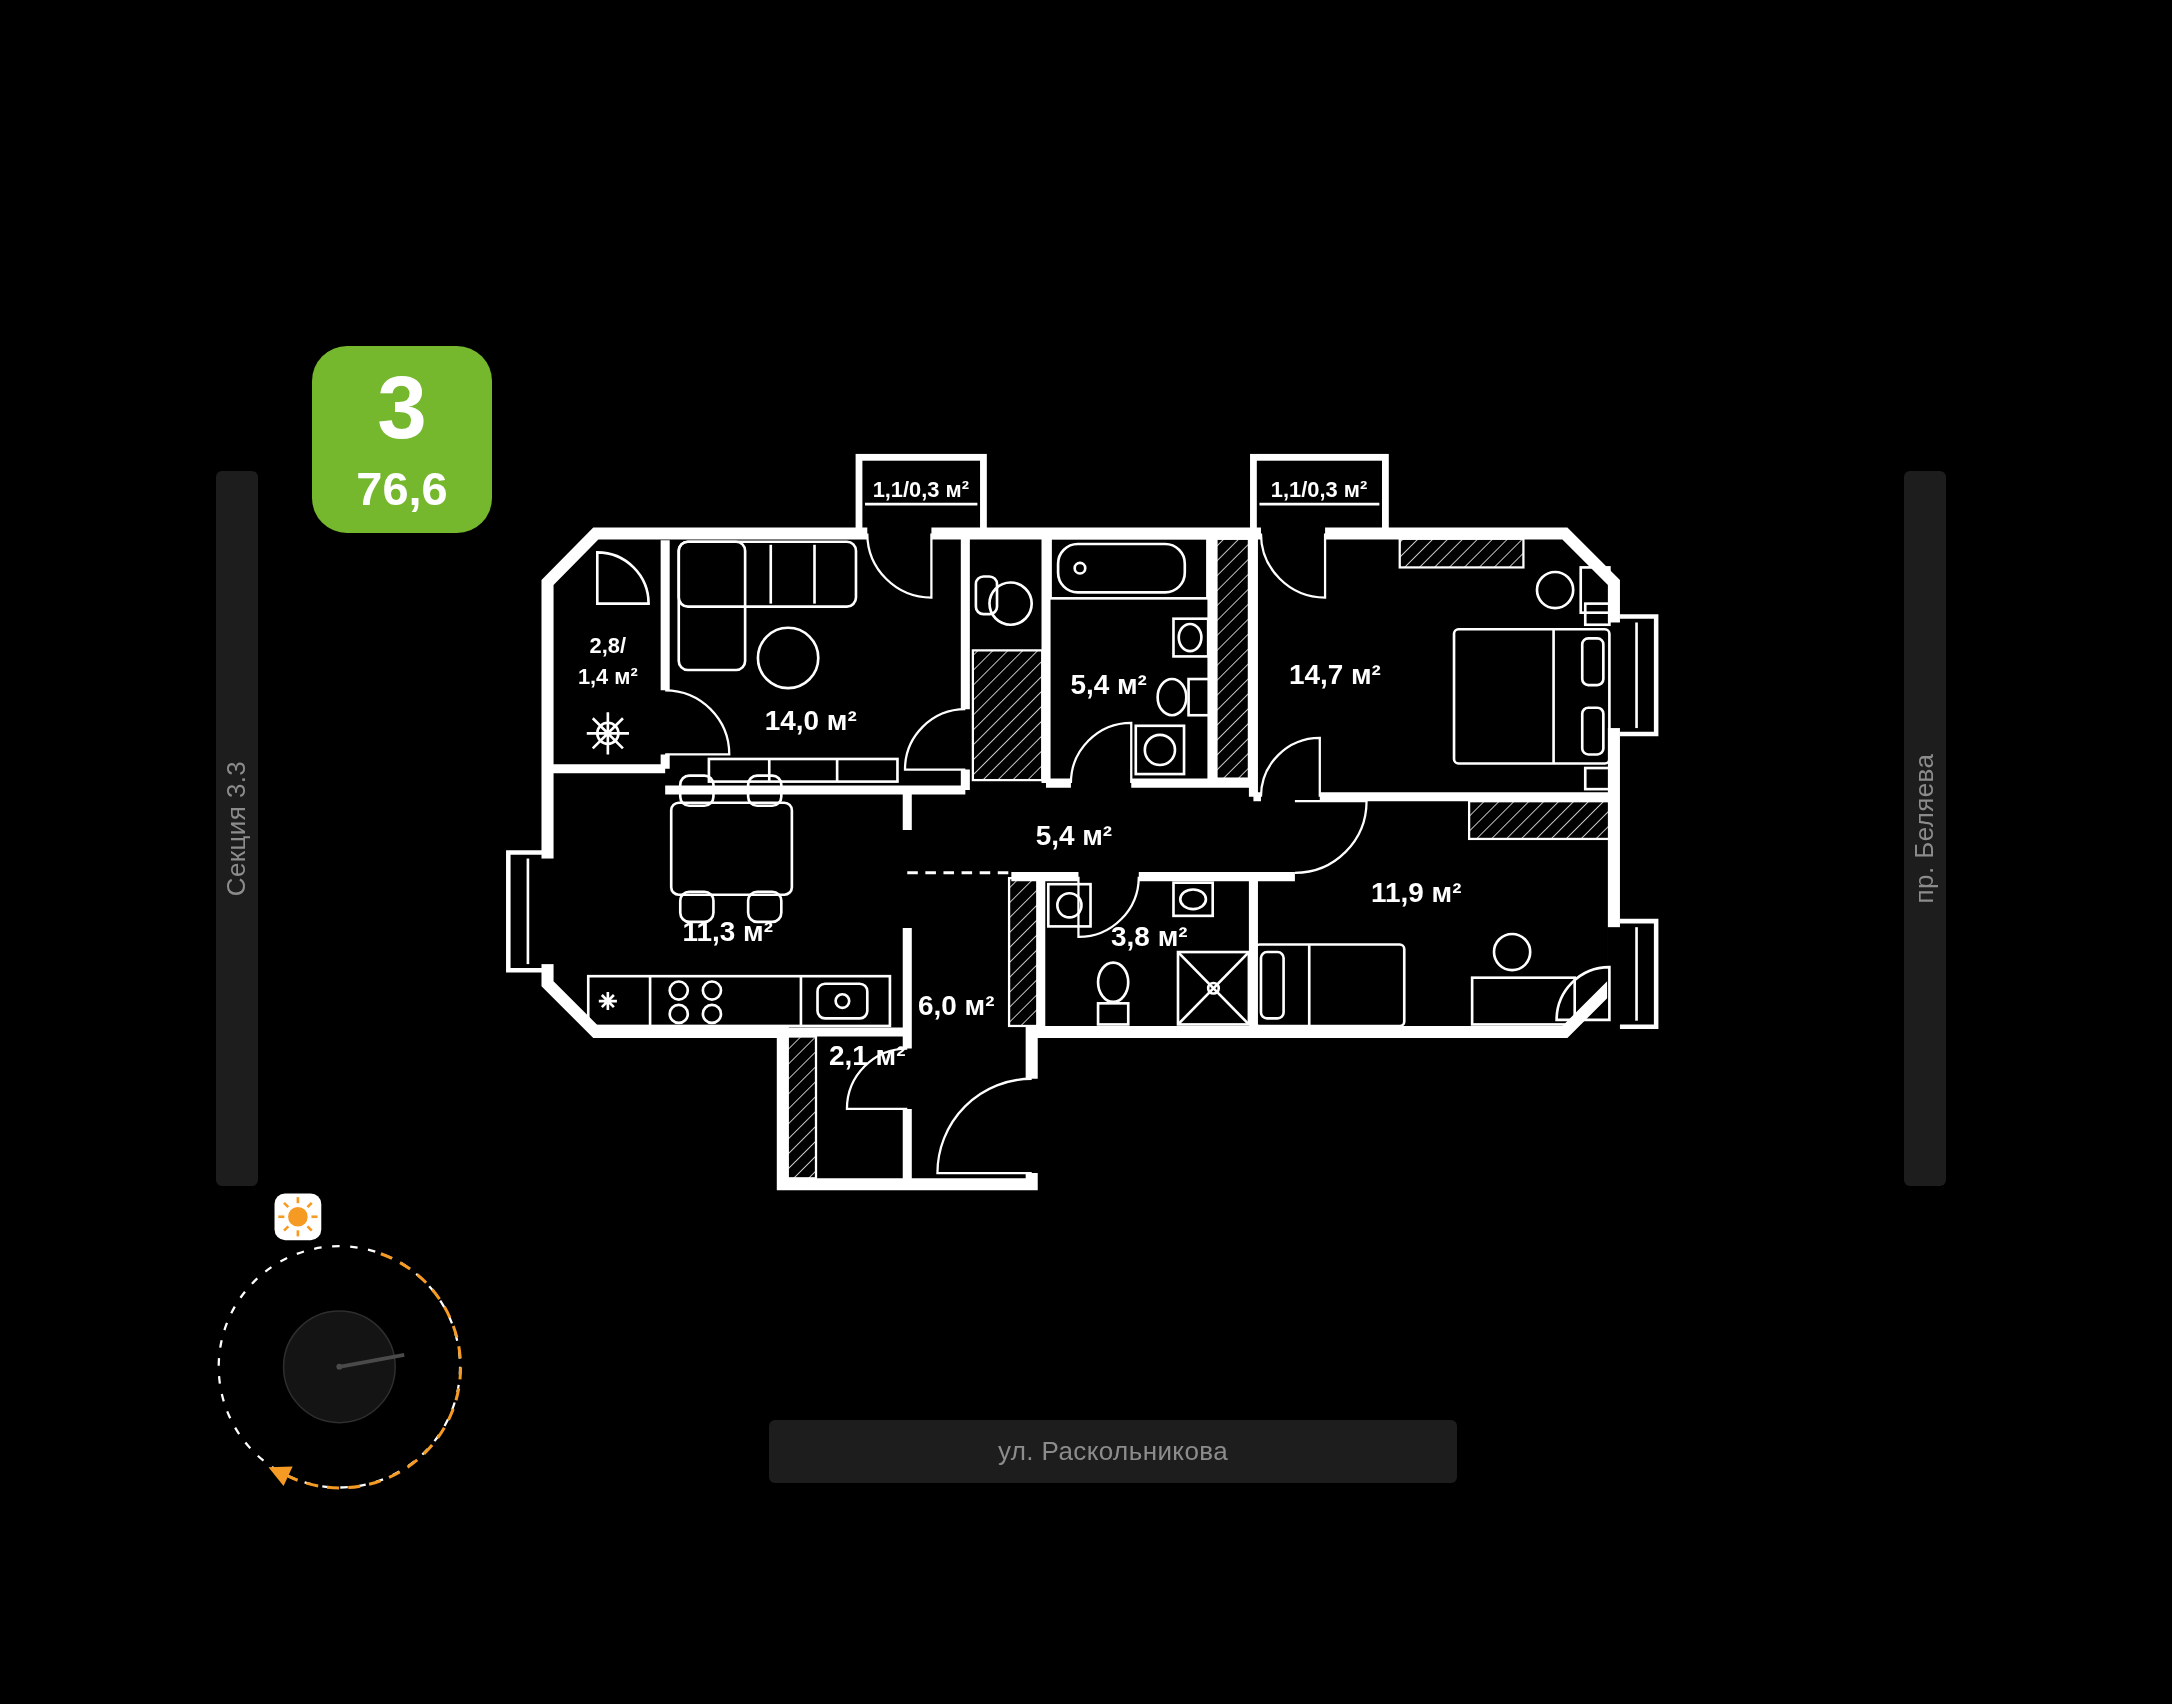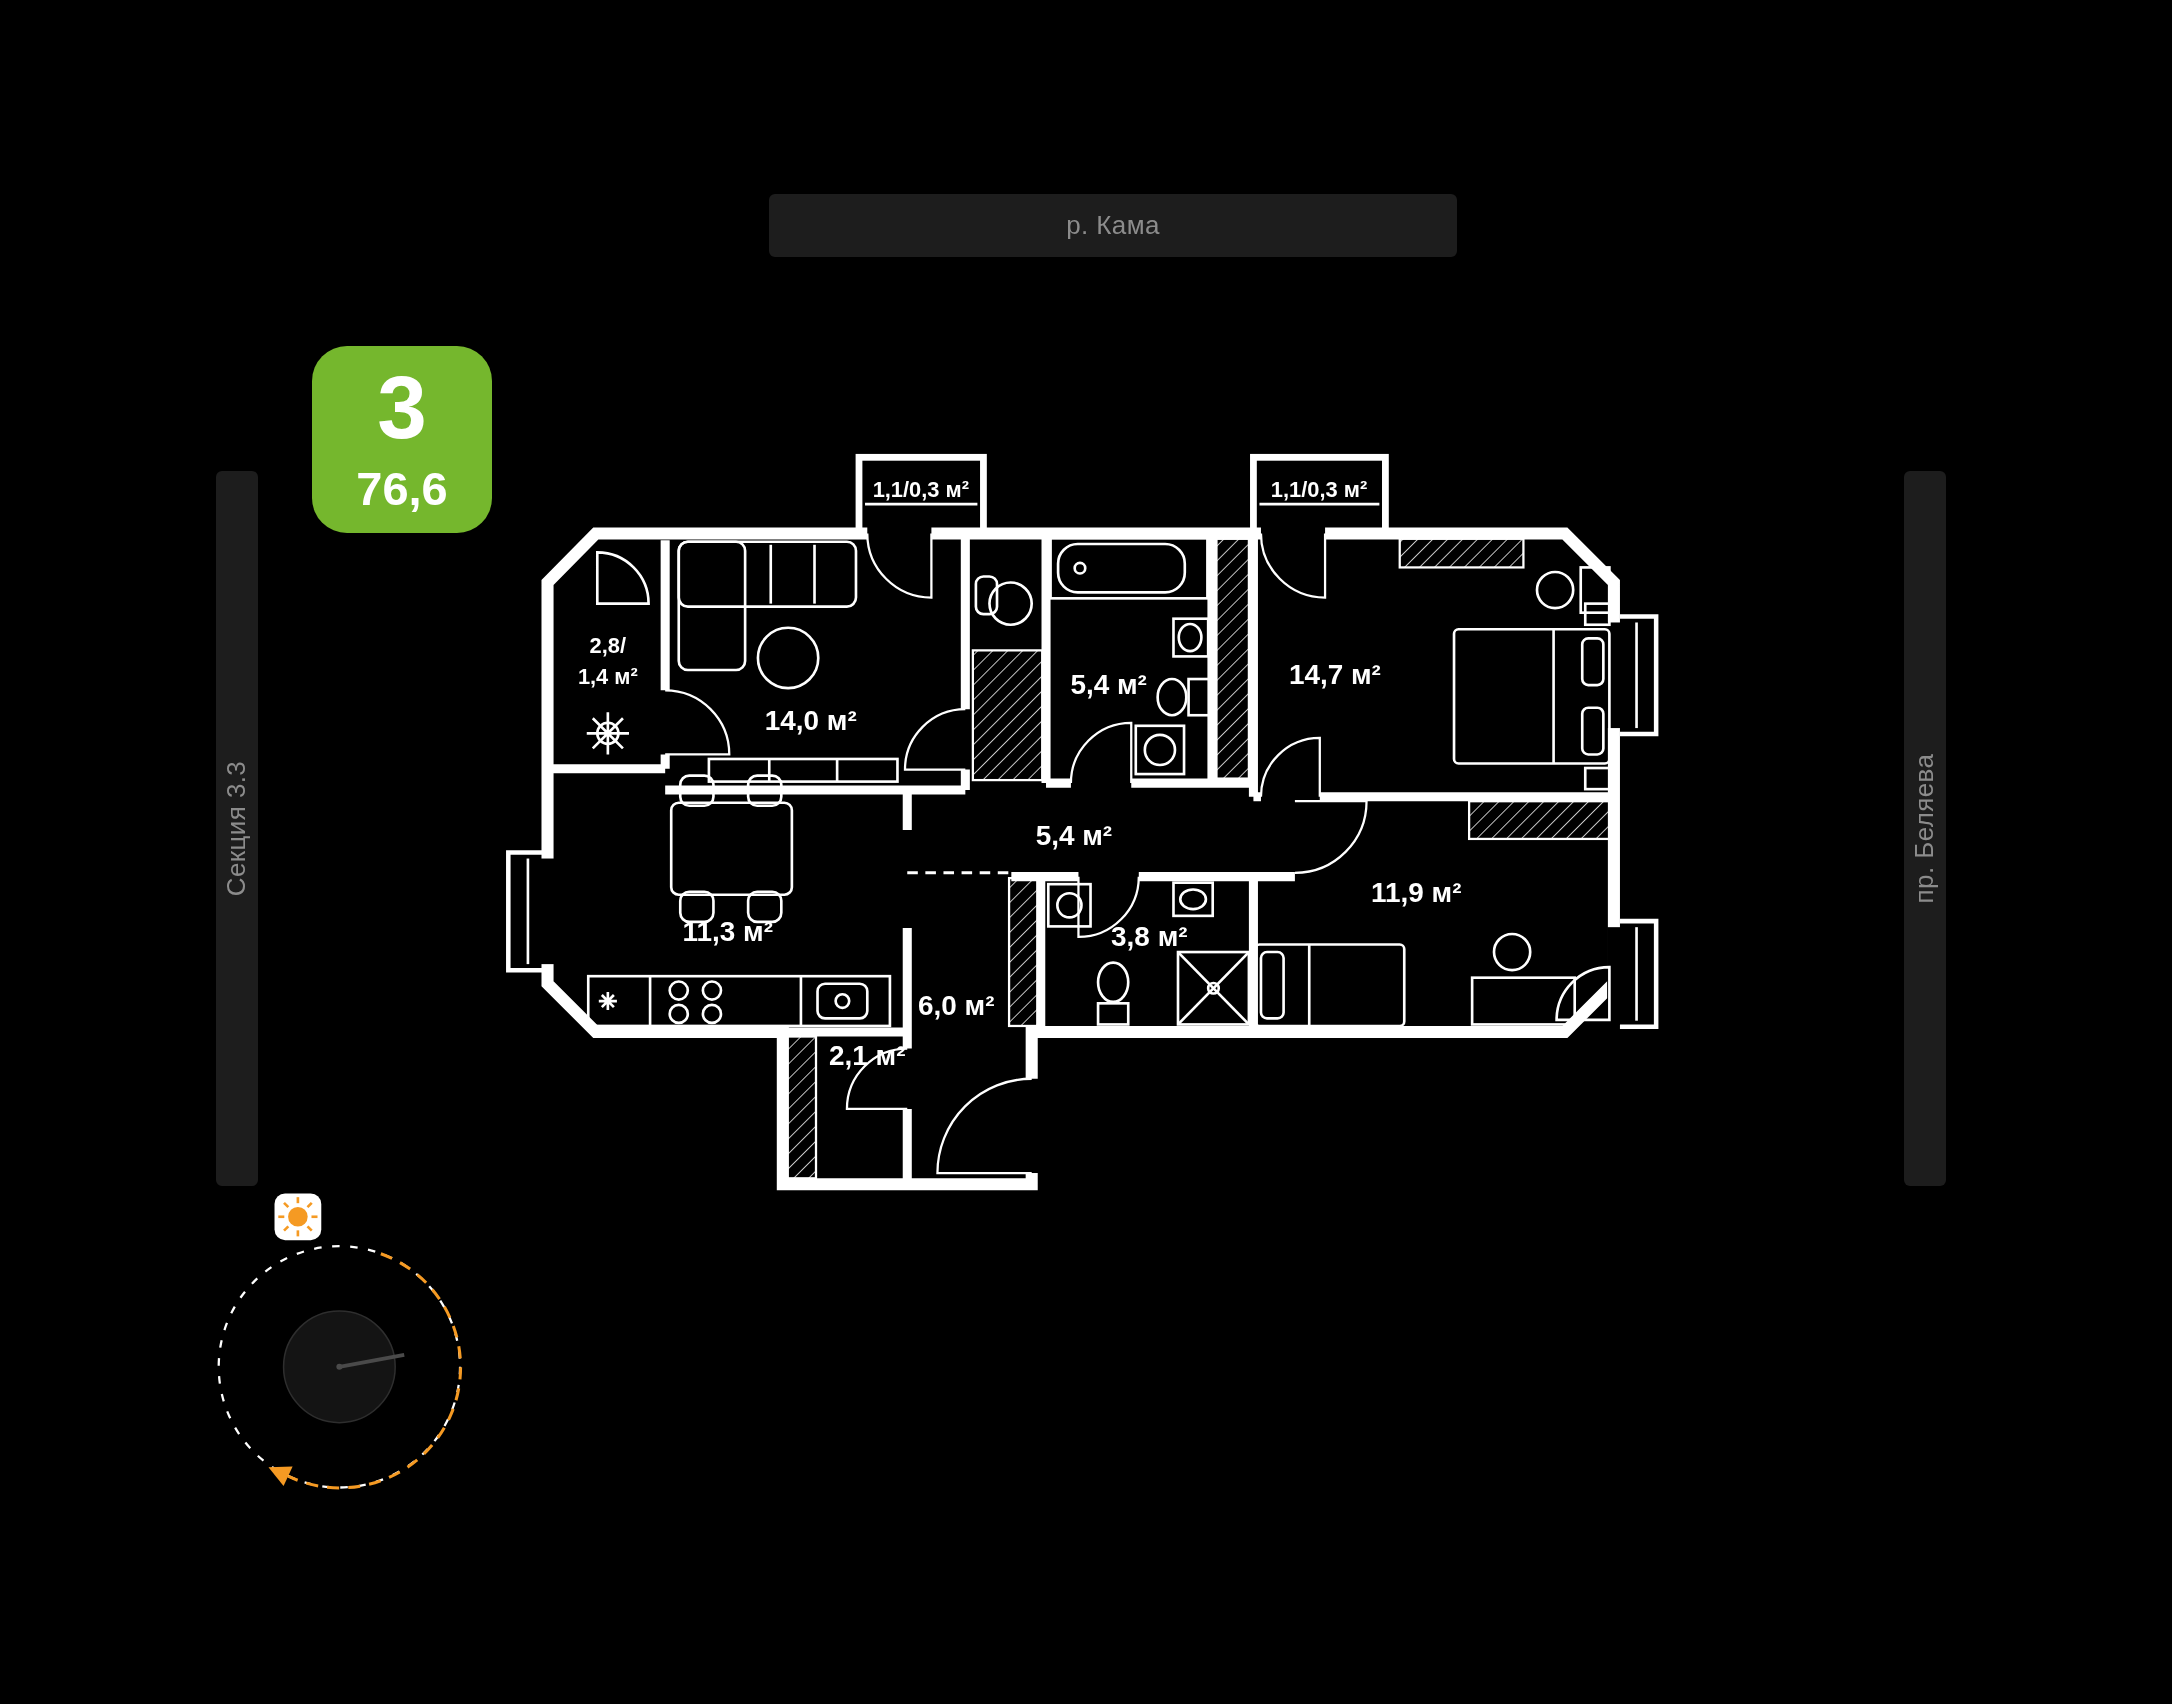--- a/index.html
+++ b/index.html
@@ -28,22 +28,22 @@
   .hat{fill:url(#hatch);stroke:#fff;stroke-width:3;}
   .cut{fill:#000;stroke:none;}
   .lbl{fill:#fff;font:600 37px "Liberation Sans",sans-serif;text-anchor:middle;}
   .lbls{fill:#fff;font:600 29px "Liberation Sans",sans-serif;text-anchor:middle;}
 </style>
 </head>
 <body>
 
 <div class="stage">
 
-  <div class="bar bar-top">
-    <span>р. Кама</span>
+  <div class="bar bar-bottom">
+    <span>ул. Раскольникова</span>
   </div>
   <div class="bar bar-left">
     <span class="vert">Секция 3.3</span>
   </div>
   <div class="bar bar-right">
     <span class="vert">пр. Беляева</span>
   </div>
 
   <div class="badge">
     <div class="badge-rooms">3</div>

